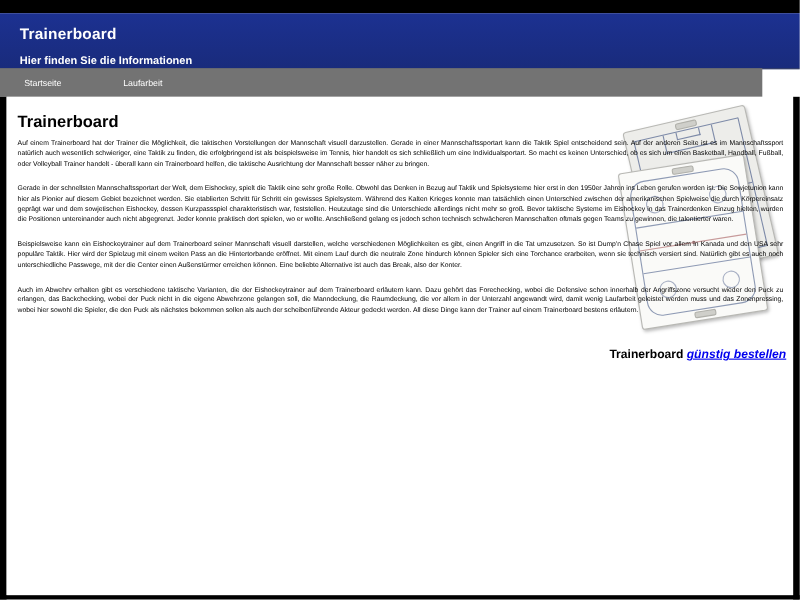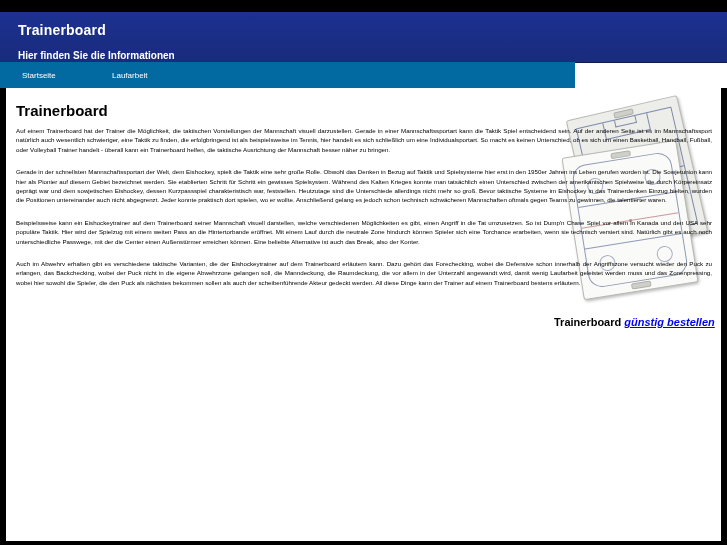--- a/index.html
+++ b/index.html
@@ -55,23 +55,23 @@
     color: #ffffff;
     font-size: 10px;
     font-weight: bold;
     margin-top: 24px;
   }
   
   .navbar {
     position: absolute;
     top: 62px;
     left: 0;
-    width: 575px;
+    width: 693px;
     height: 26px;
-    background: #0369a1;
+    background: #737373;
   }
   .navbar .nav-items {
     position: absolute;
     left: 22px;
     top: 0;
     height: 26px;
     display: flex;
     align-items: center;
   }
   .navbar .nav-item {

